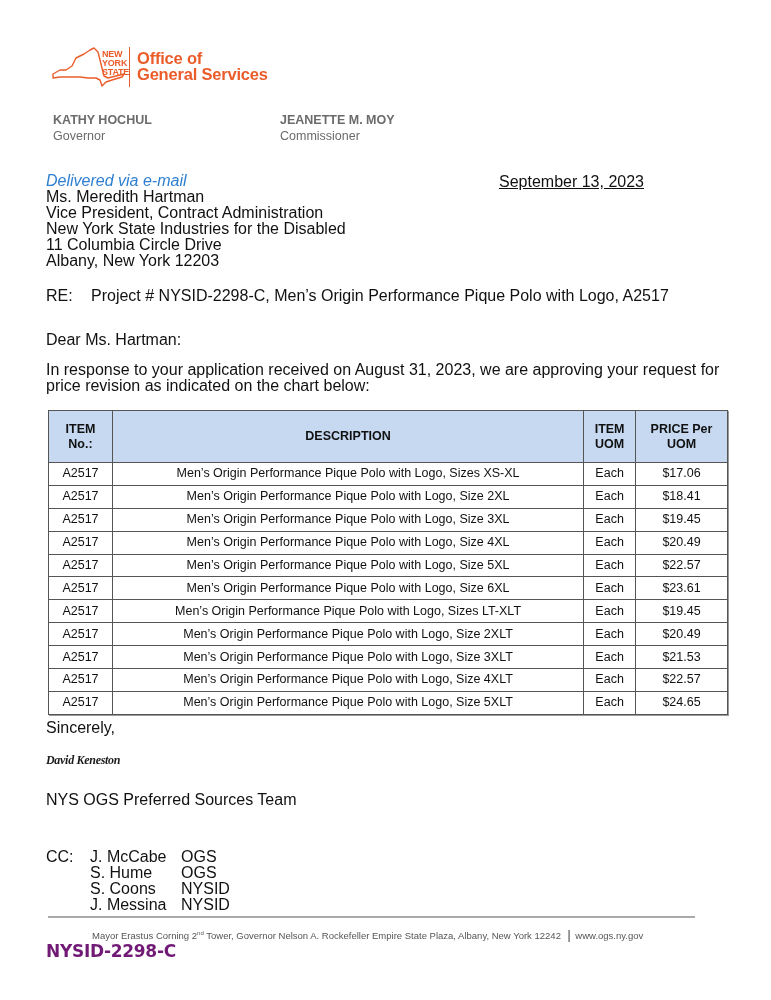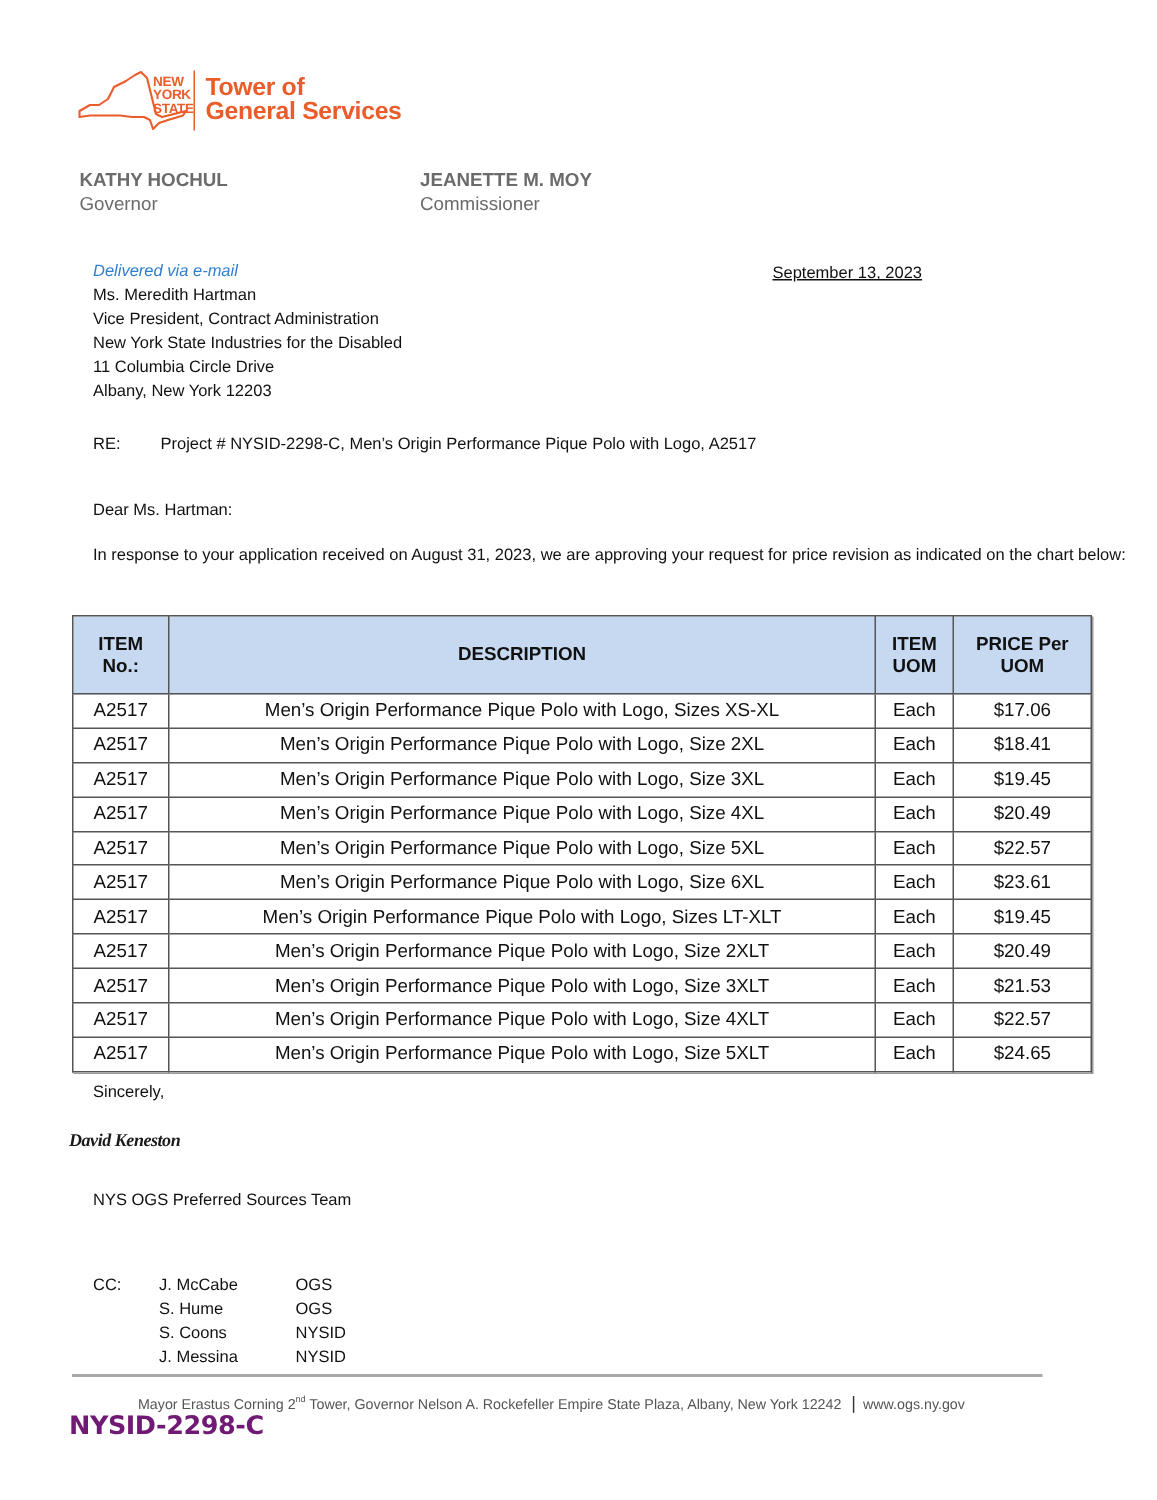--- a/index.html
+++ b/index.html
@@ -4,21 +4,21 @@
 <style>
   html, body { margin: 0; padding: 0; background: #ffffff; }
   body { width: 771px; height: 1000px; position: relative; overflow: hidden;
          font-family: "Liberation Sans", sans-serif; color: #1a1a1a; }
   .abs { position: absolute; }
   .logo { left: 50px; top: 46px; width: 230px; height: 45px; }
   .logo-text { left: 137px; top: 50px; color: #ea5d2b; font-weight: bold; font-size: 16.5px; line-height: 16px; letter-spacing: -0.2px; }
   .logo-divider { left: 129px; top: 47px; width: 1px; height: 40px; background: #ea5d2b; }
   .hdr-name { font-size: 12.5px; font-weight: bold; color: #6b6b6b; }
   .hdr-title { font-size: 12.5px; color: #6b6b6b; }
-  .txt { font-size: 11px; line-height: 16px; color: #111; margin-left: 16px; }
+  .txt { font-size: 16px; line-height: 16px; color: #111; }
   .delivered { color: #2f7fd0; font-style: italic; }
   table.prices { position: absolute; left: 48px; top: 410px; width: 680px;
                  border-collapse: collapse; font-size: 12.5px; color: #111; }
   table.prices th, table.prices td { border: 1px solid #555; text-align: center; padding: 0 3px; }
   table.prices th { background: #c6d9f1; font-weight: bold; height: 51px; line-height: 15px; }
   table.prices td { height: 21.9px; line-height: 15px; }
   table.prices { box-shadow: 1px 1px 0 #9a9a9a; }
   .sig { font-family: Liberation Serif, serif; font-style: italic; font-weight: bold; font-size: 12px; letter-spacing: -0.3px; }
   .footer-rule { left: 48px; top: 916px; width: 647px; height: 2px; background: #a9a9a9; }
   .footer-addr { left: 92px; top: 928px; font-size: 9.5px; color: #555; }
@@ -33,21 +33,21 @@
     <path d="M3 28 L10 24 L16 24 L22 20 L26 12 L34 8 L40 4 L44 2 L48 6 L50 14 L52 22 L54 30 L58 32 L66 30 L74 28 L72 31 L62 34 L56 36 L52 40 L50 34 L46 32 L38 32 L30 31 L20 31 L10 31 L3 32 Z" fill="none" stroke="#ea5d2b" stroke-width="1.4" stroke-linejoin="round"></path>
   </svg>
   <div class="abs" style="left:52px;top:4px;font-size:9px;line-height:9px;font-weight:bold;color:#ea5d2b;letter-spacing:-0.2px;text-align:left;">
     <div>NEW</div>
     <div>YORK</div>
     <div>STATE</div>
   </div>
 </div>
 <div class="abs logo-divider"></div>
 <div class="abs logo-text">
-  <div>Tower of</div>
+  <div>Office of</div>
   <div>General Services</div>
 </div>
 
 <div class="abs hdr-name" style="left:53px;top:113px;">KATHY HOCHUL</div>
 <div class="abs hdr-title" style="left:53px;top:129px;">Governor</div>
 <div class="abs hdr-name" style="left:280px;top:113px;">JEANETTE M. MOY</div>
 <div class="abs hdr-title" style="left:280px;top:129px;">Commissioner</div>
 
 <div class="abs txt delivered" style="left:46px;top:173px;">Delivered via e-mail</div>
 <div class="abs txt" style="left:499px;top:174px;text-decoration:underline;">September 13, 2023</div>

